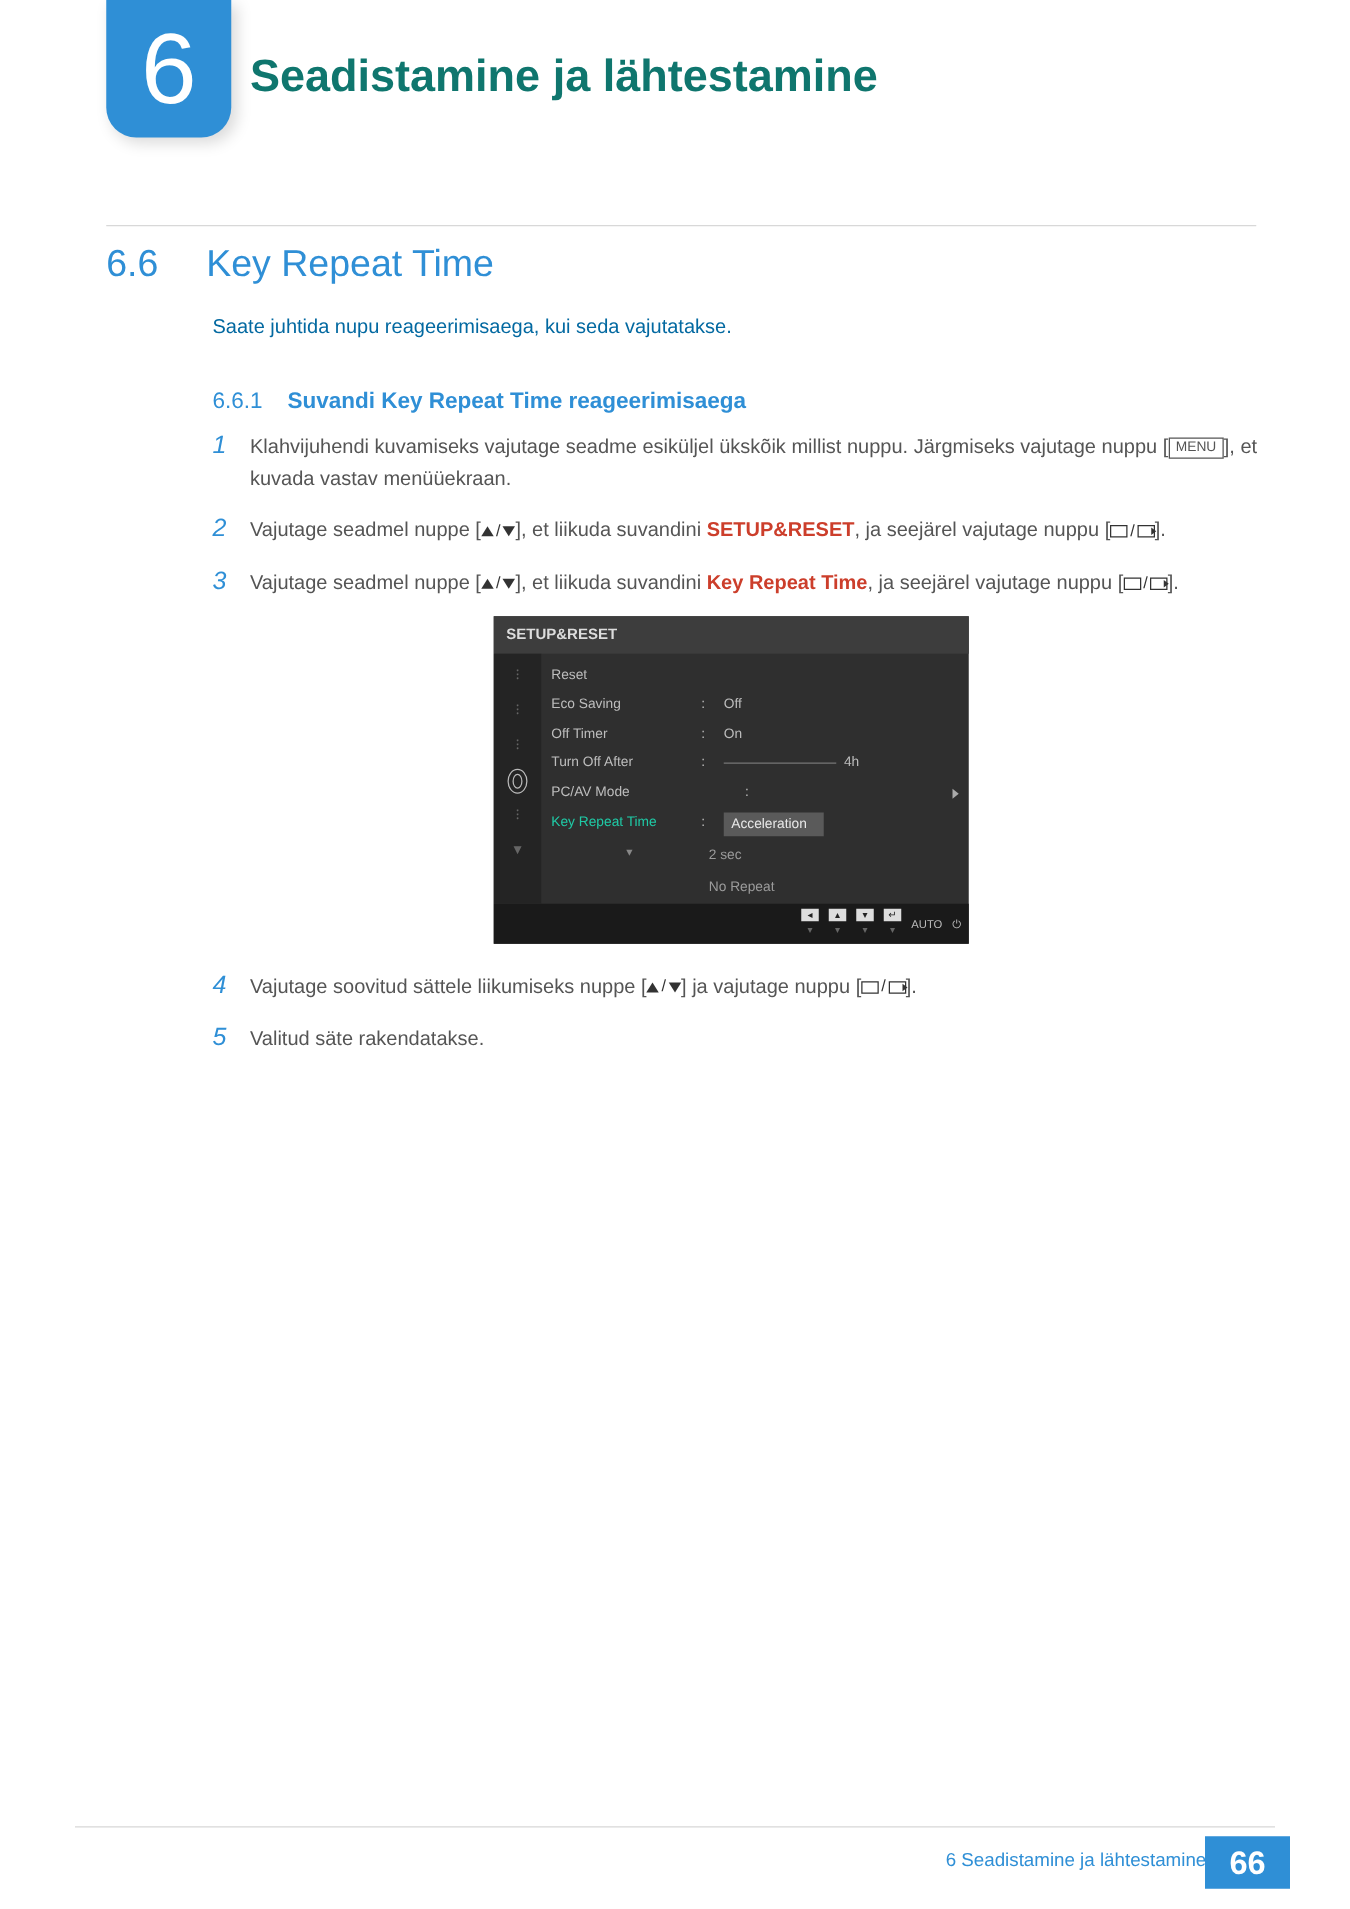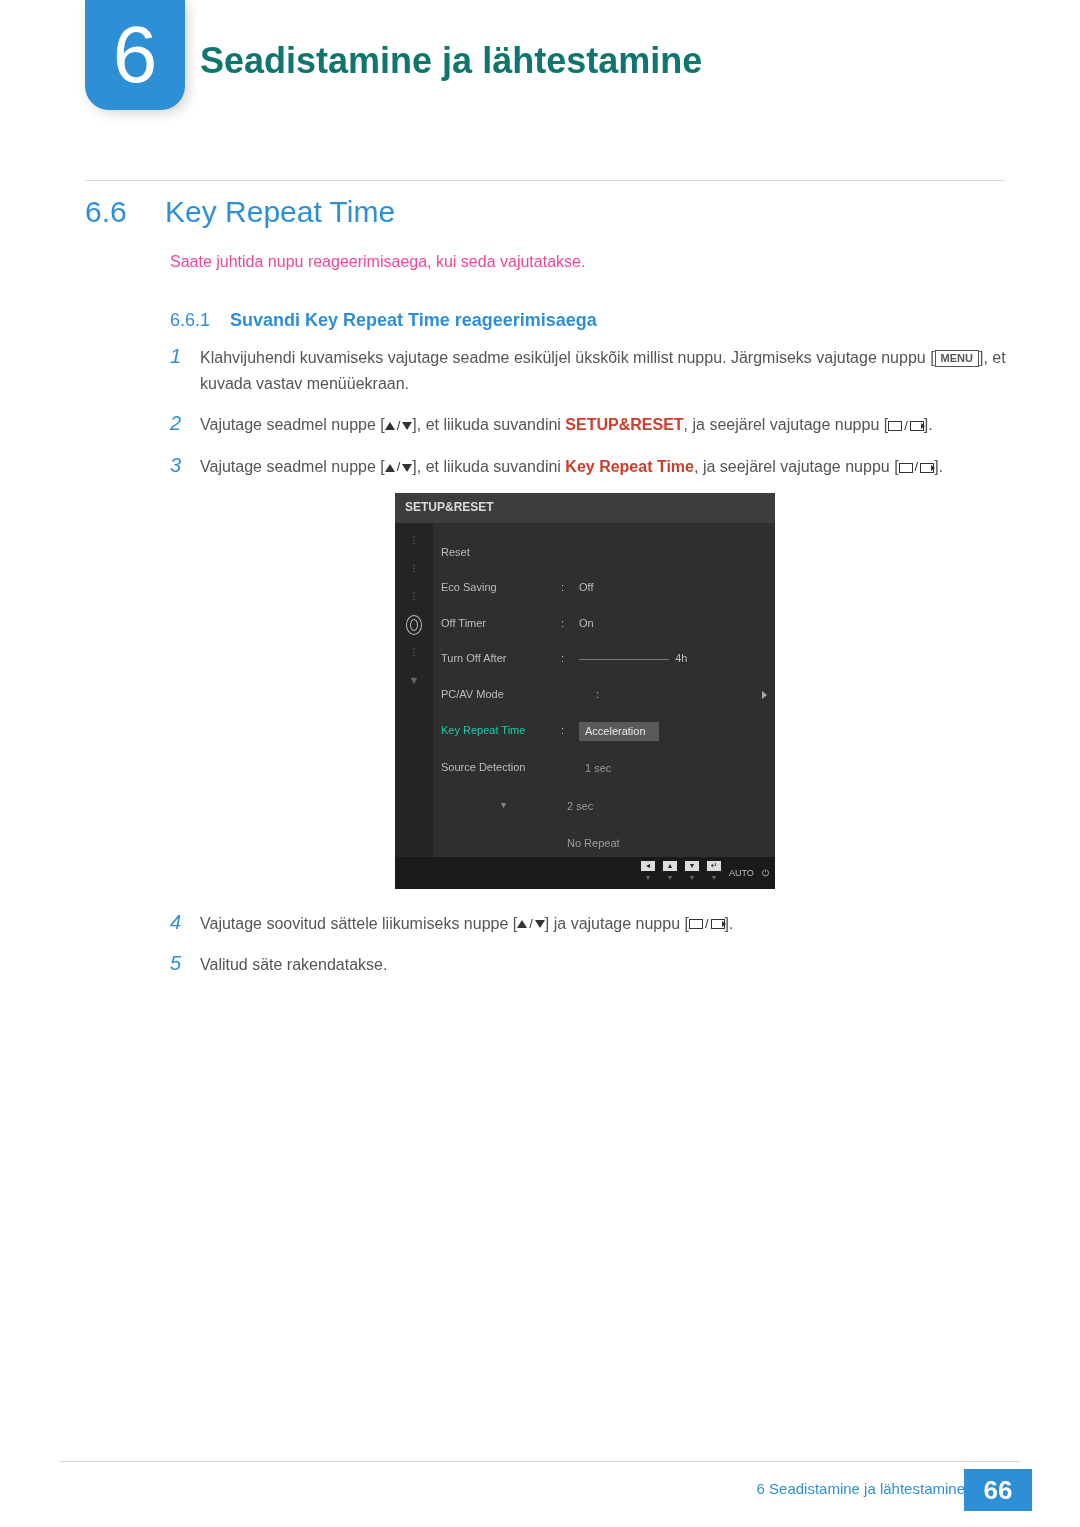--- a/index.html
+++ b/index.html
@@ -31,31 +31,31 @@
     font-size:36px;
     font-weight:600;
     color:#0f766e;
   }
   .hr1 { position:absolute; left:85px; top:180px; width:920px; border:none; border-top:1px solid #d8d8d8; }
 
   
   .sec-num { position:absolute; left:85px; top:195px; font-size:30px; color:#2f8fd6; font-weight:500; }
   .sec-title { position:absolute; left:165px; top:195px; font-size:30px; color:#2f8fd6; font-weight:500; }
 
-  .intro { position:absolute; left:170px; top:253px; font-size:16px; color:#ec4899; }
+  .intro { position:absolute; left:170px; top:253px; font-size:16px; color:#0369a1; }
 
   .subsec-num { position:absolute; left:170px; top:310px; font-size:18px; color:#2f8fd6; font-weight:400; }
   .subsec-title { position:absolute; left:230px; top:310px; font-size:18px; color:#2f8fd6; font-weight:600; }
 
   .steps { position:absolute; left:170px; top:345px; width:840px; }
   .step { margin-bottom:16px; display:flex; }
   .step-num { width:30px; font-size:20px; font-style:italic; color:#2f8fd6; font-weight:500; flex-shrink:0; }
   .step-body { font-size:16px; color:#555; line-height:1.6; }
 
-  .menu-box { display:inline-block; border:1px solid #555; padding:0 5px; font-size:11px; font-weight:bold; line-height:15px; vertical-align:1px; }
+  .menu-box { display:inline-block; border:1px solid #555; padding:0 5px; font-size:11px; font-weight:normal; line-height:15px; vertical-align:1px; }
   .arrow-icons { display:inline-flex; align-items:center; gap:1px; vertical-align:middle; }
   .tri-up, .tri-down { display:inline-block; width:0; height:0; border-left:5px solid transparent; border-right:5px solid transparent; }
   .tri-up { border-bottom:8px solid #333; }
   .tri-down { border-top:8px solid #333; }
   .slash { font-size:13px; color:#333; padding:0 1px; }
   .enter-icons { display:inline-flex; align-items:center; gap:1px; vertical-align:middle; }
   .rect { display:inline-block; width:14px; height:10px; border:1.5px solid #333; }
   .rect-arrow { position:relative; display:inline-block; width:14px; height:10px; border:1.5px solid #333; }
   .rect-arrow::after { content:''; position:absolute; right:-2px; top:1px; width:0; height:0; border-top:3px solid transparent; border-bottom:3px solid transparent; border-left:4px solid #333; }
 
@@ -75,21 +75,21 @@
     font-size:12px;
     color:#ccc;
   }
   .osd-title { background:#3d3d3d; padding:5px 10px; font-size:12px; font-weight:bold; color:#dcdcdc; }
   .osd-body { display:flex; }
   .osd-tabs { width:38px; background:#242424; display:flex; flex-direction:column; align-items:center; padding-top:8px; gap:8px; color:#666; font-size:11px; }
   .osd-tabs div { height:20px; display:flex; align-items:center; justify-content:center; }
   .gear { width:16px; height:16px; border:1.5px solid #bbb; border-radius:50%; position:relative; }
   .gear::before { content:''; position:absolute; inset:3px; border:1.5px solid #bbb; border-radius:50%; }
   .osd-menu { flex:1; padding:6px 0 0 0; }
-  .osd-row { display:flex; padding:3px 8px; font-size:11px;margin-top:12px; }
+  .osd-row { display:flex; padding:3px 8px; font-size:11px; }
   .osd-label { width:120px; color:#bdbdbd; }
   .osd-colon { width:18px; color:#bdbdbd; }
   .osd-val { color:#bdbdbd; }
   .osd-row.sel .osd-label { color:#1fcaa6; }
   .osd-val-box { flex:1; }
   .val-sel { background:#5a5a5a; color:#e8e8e8; padding:1px 6px; display:inline-block; min-width:80px; }
   .val-opt { color:#9b9b9b; padding:1px 6px; }
   .slider-track { height:1px; background:#777; width:90px; display:inline-block; vertical-align:middle; position:relative; }
   .osd-tri { position:absolute; right:8px; top:50%; transform:translateY(-50%); width:0;height:0;border-top:4px solid transparent;border-bottom:4px solid transparent;border-left:5px solid #aaa; }
   .osd-tri-down { padding-left:60px; color:#888; font-size:10px; }
@@ -189,27 +189,20 @@
                 <div class="osd-label">PC/AV Mode</div>
                 <div class="osd-colon">:</div>
                 <span class="osd-tri"></span>
               </div>
             <div class="osd-row sel">
                 <div class="osd-label">Key Repeat Time</div>
                 <div class="osd-colon">:</div>
                 <div class="osd-val-box"><div class="val-sel">Acceleration</div></div>
               </div>
             <div class="osd-row">
-                <div class="osd-label">Source Detection</div>
-                <div class="osd-colon"></div>
-                <div class="osd-val-box">
-                  <div class="val-opt">1 sec</div>
-                </div>
-              </div>
-            <div class="osd-row">
                 <div class="osd-label osd-tri-down">▾</div>
                 <div class="osd-val-box">
                   <div class="val-opt">2 sec</div>
                 </div>
               </div>
             <div class="osd-row">
                 <div class="osd-label"></div>
                 <div class="osd-val-box">
                   <div class="val-opt">No Repeat</div>
                 </div>

